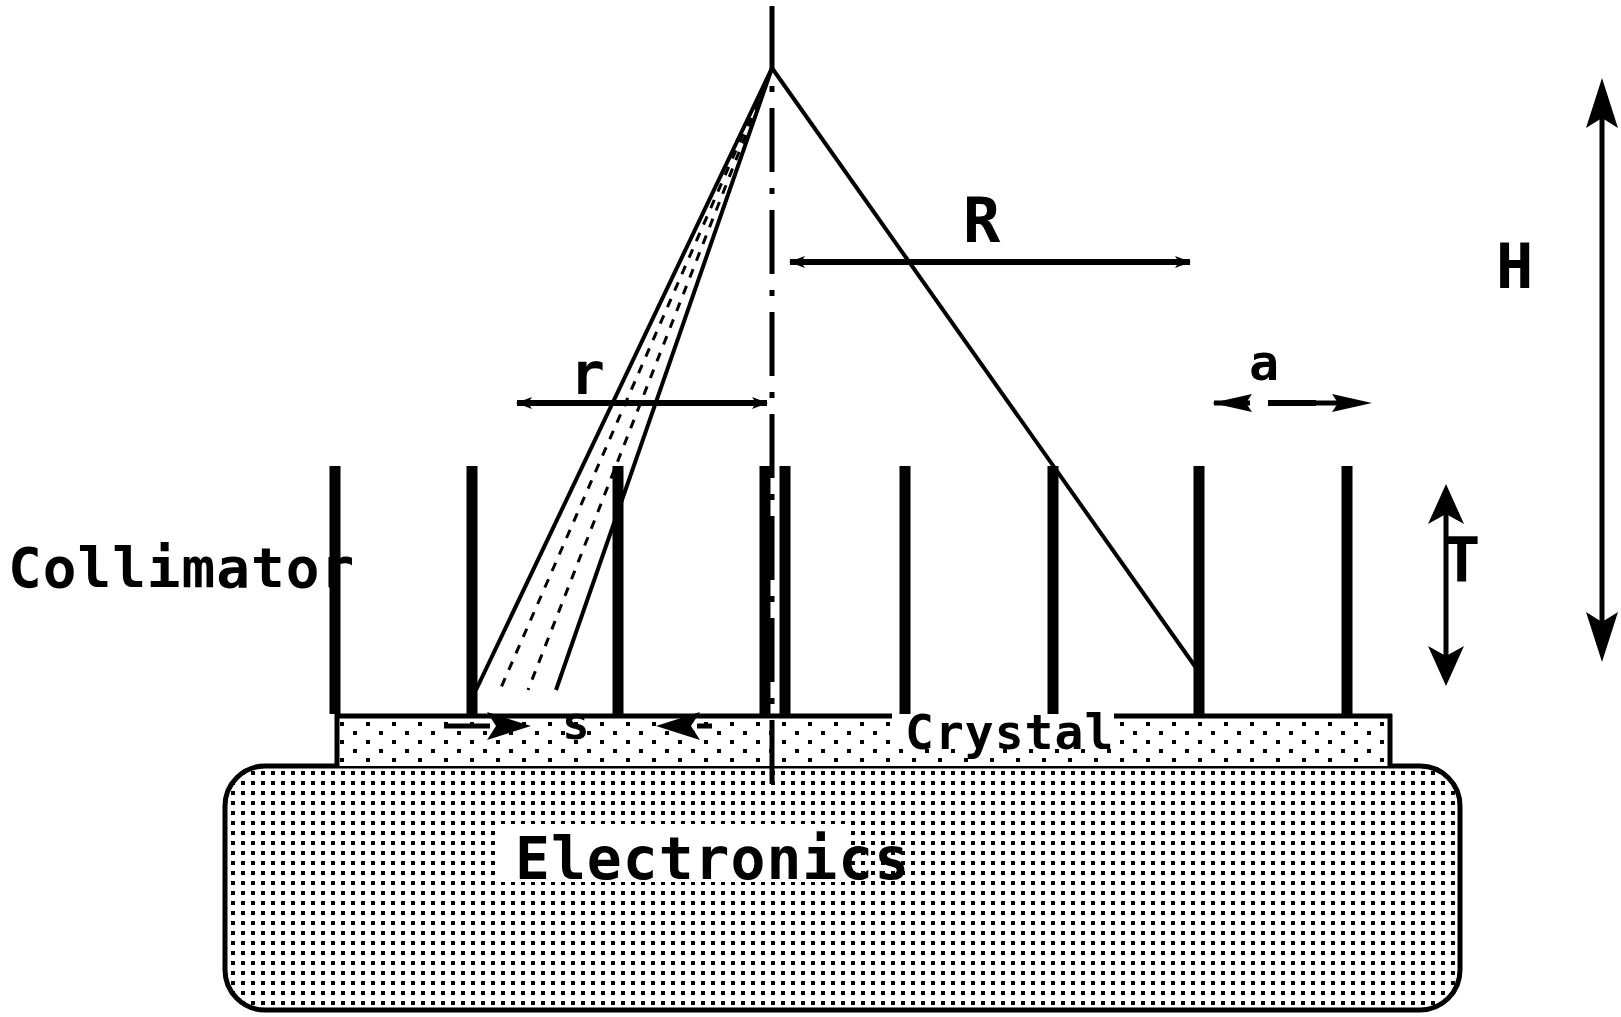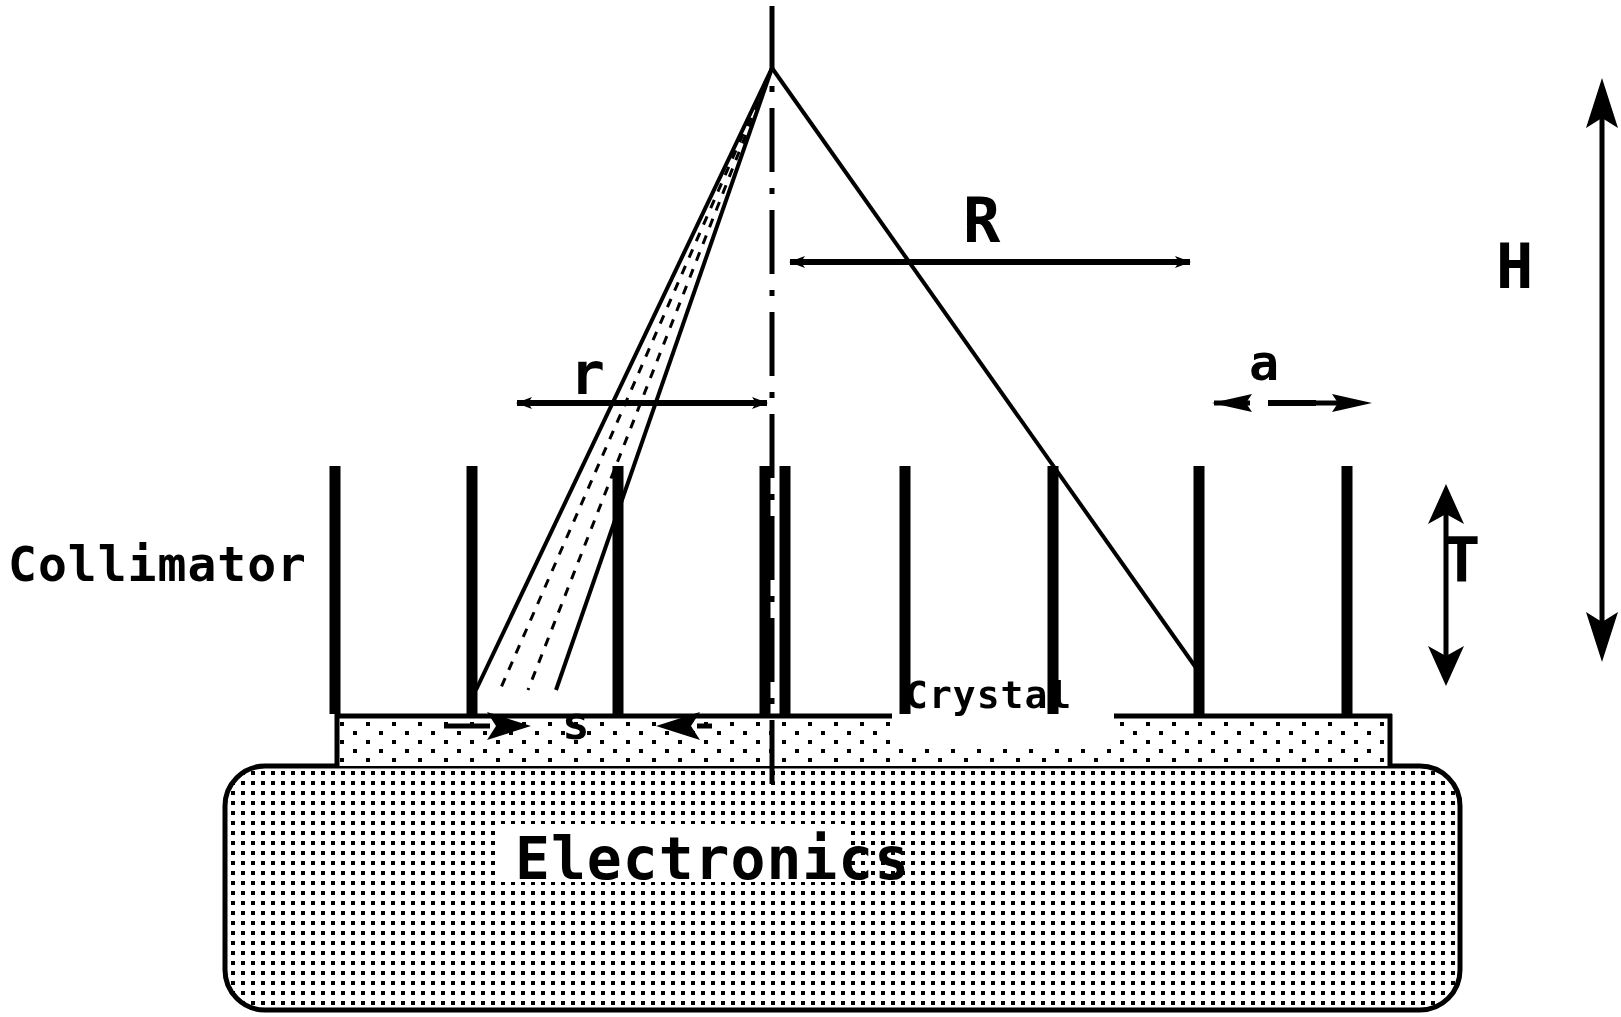--- a/index.html
+++ b/index.html
@@ -1,22 +1,22 @@
 <!DOCTYPE html>
 <html><head>
 <meta charset="utf-8">
 <style>
   html,body{margin:0;padding:0;background:#ffffff;}
   body{width:1621px;height:1017px;overflow:hidden;
        font-family:"DejaVu Sans Mono","Liberation Mono",monospace;}
   #stage{position:relative;width:1621px;height:1017px;background:#fff;}
   #stage svg{position:absolute;left:0;top:0;}
   .lbl{position:absolute;color:#000;font-weight:bold;line-height:1;white-space:nowrap;}
-  .lbl-collimator{left:8px;  top:540px; font-size:48px; letter-spacing:1px;}
-  .lbl-crystal{   left:905px;top:676px; font-size:38px; letter-spacing:1px;}
+  .lbl-collimator{left:8px;  top:540px; font-size:56px; letter-spacing:1px;}
+  .lbl-crystal{   left:905px;top:708px; font-size:48px; letter-spacing:1px;}
   .lbl-electronics{left:515px;top:830px;font-size:58px; letter-spacing:1px;}
   .lbl-R{left:963px; top:190px; font-size:62px;}
   .lbl-H{left:1496px;top:236px; font-size:62px;}
   .lbl-T{left:1443px;top:530px; font-size:62px;}
   .lbl-r{left:570px; top:345px; font-size:58px;}
   .lbl-a{left:1249px;top:338px; font-size:50px;}
   .lbl-s{left:562px; top:700px; font-size:46px;}
 </style>
 </head>
 <body>

